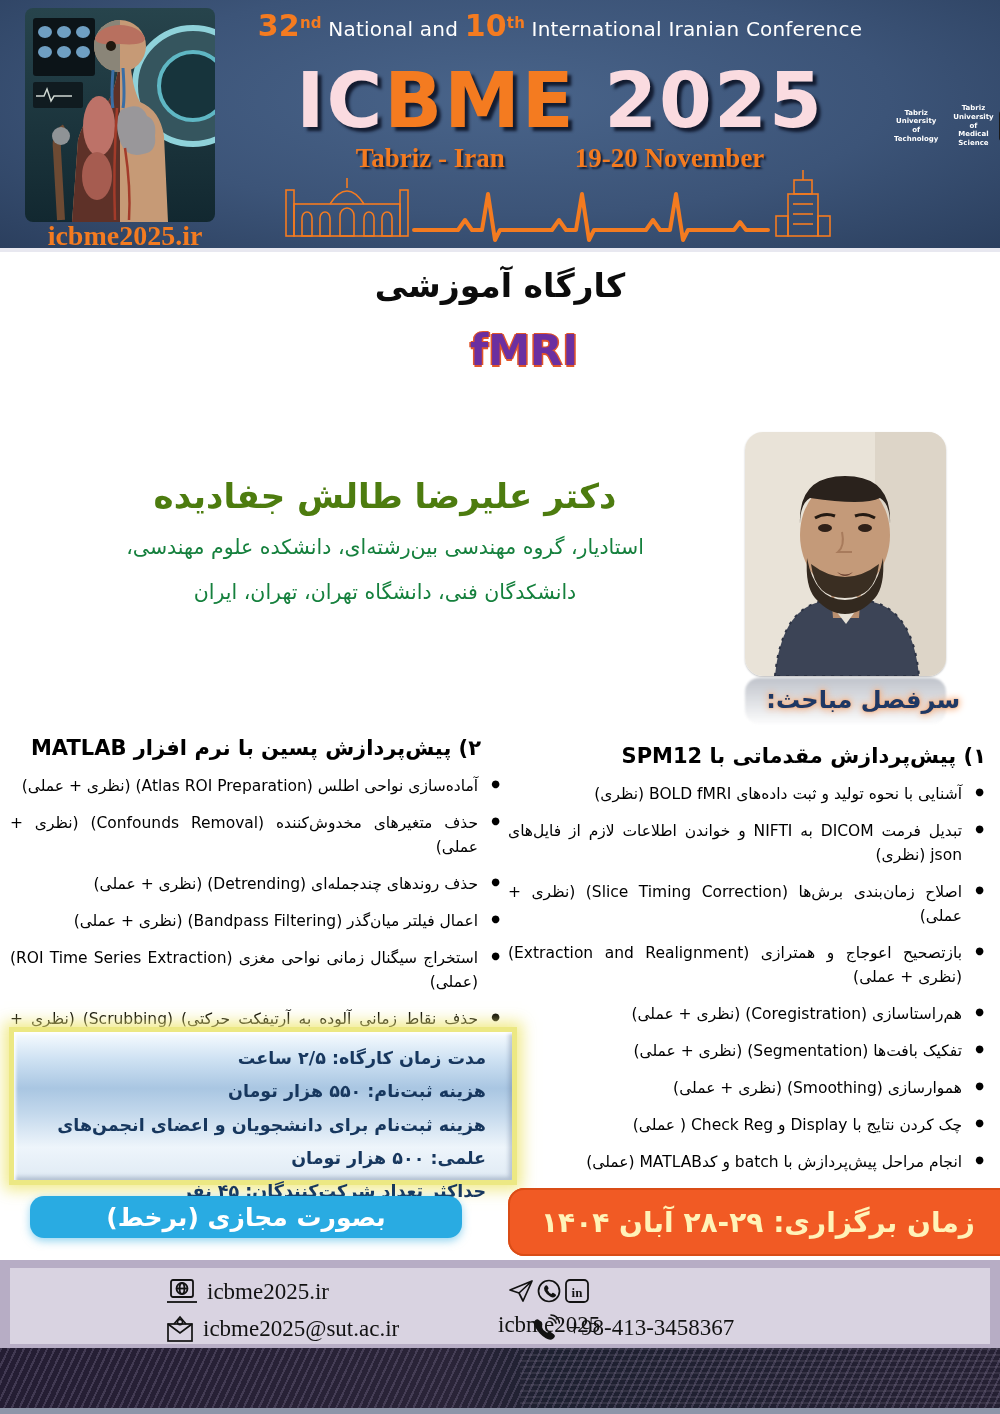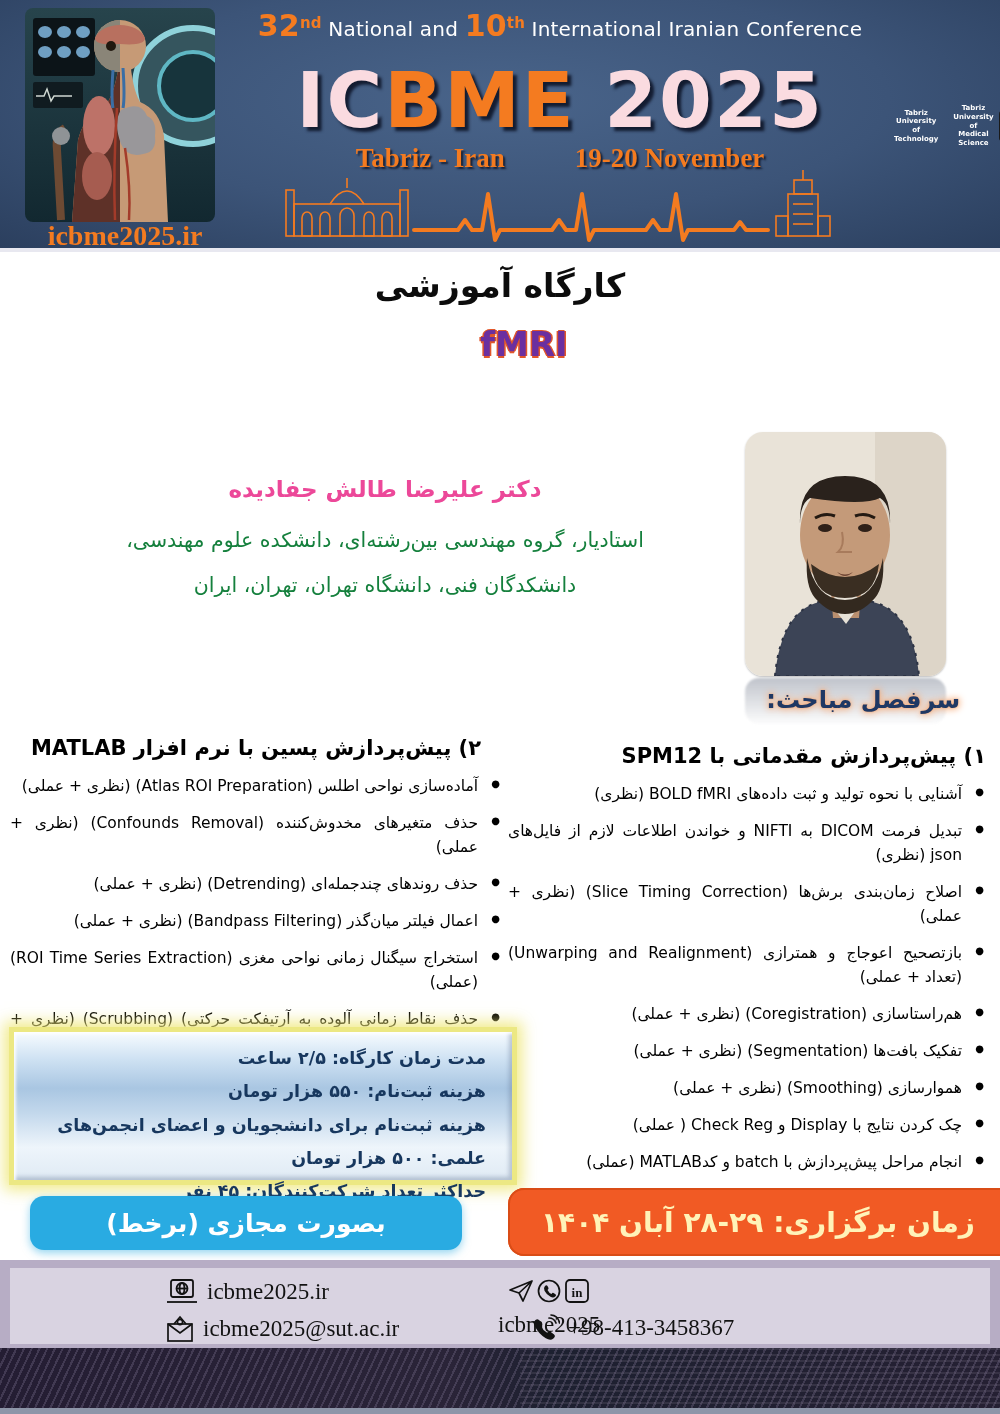--- a/index.html
+++ b/index.html
@@ -33,25 +33,25 @@
   .ieee { display:flex; align-items:center; gap:2px; color:#fff; }
   .ieee .word { font-weight:800; font-size:19px; letter-spacing:0px; }
   .ieee .sub { font-size:6px; font-weight:bold; letter-spacing:.5px; }
 
   
   .kicker { position:absolute; left:0; top:266px; width:1000px; text-align:center;
     font-size:33px; font-weight:800; color:#0c0c0c; direction:rtl; }
   .main-title { position:absolute; left:0; top:318px; width:1000px; text-align:center; direction:rtl;
     font-size:45px; font-weight:800; color:#6b2fa0; line-height:1.55;
     text-shadow:-1.5px 0 0 #e2572b, 1.5px 0 0 #e2572b, 0 -1.5px 0 #e2572b, 0 1.5px 0 #e2572b; }
-  .main-title .latin { direction:ltr; unicode-bidi:embed; font-size:34px;margin-left:48px; }
+  .main-title .latin { direction:ltr; unicode-bidi:embed; font-size:42px;margin-left:48px; }
 
   
   .speaker-block { position:absolute; left:30px; top:476px; width:710px; text-align:center; direction:rtl; }
-  .speaker-name { font-size:23px; font-weight:800; color:#ec4899; margin-bottom:16px; }
+  .speaker-name { font-size:34px; font-weight:800; color:#4d7c0f; margin-bottom:9px; }
   .speaker-aff { font-size:20.5px; font-weight:normal; color:#15803d; line-height:2.2; }
   .photo { position:absolute; left:745px; top:432px; width:201px; height:244px;
     border-radius:18px; overflow:hidden; box-shadow:0 1px 2px rgba(0,0,0,.25); }
   .photo-reflection { position:absolute; left:745px; top:678px; width:201px; height:46px;
     border-radius:14px; background:linear-gradient(180deg, rgba(90,100,120,.38), rgba(200,200,210,.05));
     filter:blur(1px); }
 
   
   .topics-head { position:absolute; right:40px; top:686px; width:500px; text-align:right; direction:rtl;
     font-size:24px; font-weight:800; color:#1f3864;
@@ -69,21 +69,21 @@
 
   
   .details-box { position:absolute; left:14px; top:1032px; width:498px; height:148px;
     border-radius:0; padding:10px 26px 8px 14px; direction:rtl;
     background:linear-gradient(180deg,#f8fcff 0%,#cfe2f3 18%,#a9c6e2 38%,#c3d8ec 55%,#eef5fb 78%,#dfeaf4 100%);
     box-shadow:0 0 0 5px #ece883, 0 0 14px 10px rgba(238,232,120,.85),
       inset 2px 2px 3px rgba(255,255,255,.9), inset -3px -3px 4px rgba(90,110,140,.35); }
   .details-box .line { font-size:17.5px; font-weight:800; color:#17375e; line-height:1.9; text-align:right; }
 
   
-  .mode-btn { position:absolute; left:30px; top:1196px; width:432px; height:54px; border-radius:14px;
+  .mode-btn { position:absolute; left:30px; top:1196px; width:432px; height:42px; border-radius:14px;
     background:#29abe2; border:none; color:#fff; font-weight:800; font-size:25px; direction:rtl;
     font-family:"DejaVu Sans", sans-serif; cursor:pointer;
     box-shadow:0 3px 8px rgba(41,171,226,.5); display:flex; align-items:center; justify-content:center; }
   .date-box { position:absolute; left:508px; top:1188px; width:500px; height:68px;
     border-radius:16px 0 0 16px; background:#f15a24; direction:rtl;
     display:flex; align-items:center; justify-content:center;
     color:#fff3b8; font-weight:800; font-size:28px;
     box-shadow:inset 0 0 0 2px #d94c16; }
 
   
@@ -254,21 +254,21 @@
   <div class="photo-reflection"></div>
 
   <div class="topics-head">سرفصل مباحث:</div>
 
   <div class="col col-right">
     <div class="col-title">۱) پیش‌پردازش مقدماتی با  SPM12</div>
     <ul class="topic-list">
       <li>آشنایی با نحوه تولید و ثبت داده‌های BOLD fMRI (نظری)</li>
       <li>تبدیل فرمت DICOM به NIFTI و خواندن اطلاعات لازم از فایل‌های json (نظری)</li>
       <li>اصلاح زمان‌بندی برش‌ها (Slice Timing Correction) (نظری + عملی)</li>
-      <li>بازتصحیح اعوجاج و همترازی (Unwarping and Realignment) (تعداد + عملی)</li>
+      <li>بازتصحیح اعوجاج و همترازی (Extraction and Realignment) (نظری + عملی)</li>
       <li>هم‌راستاسازی (Coregistration) (نظری + عملی)</li>
       <li>تفکیک بافت‌ها (Segmentation) (نظری + عملی)</li>
       <li>هموارسازی (Smoothing) (نظری + عملی)</li>
       <li>چک کردن نتایج با Display و Check Reg ( عملی)</li>
       <li>انجام مراحل پیش‌پردازش با batch و کدMATLAB (عملی)</li>
     </ul>
   </div>
 
   <div class="col col-left">
     <div class="col-title">۲) پیش‌پردازش پسین با نرم افزار MATLAB</div>

